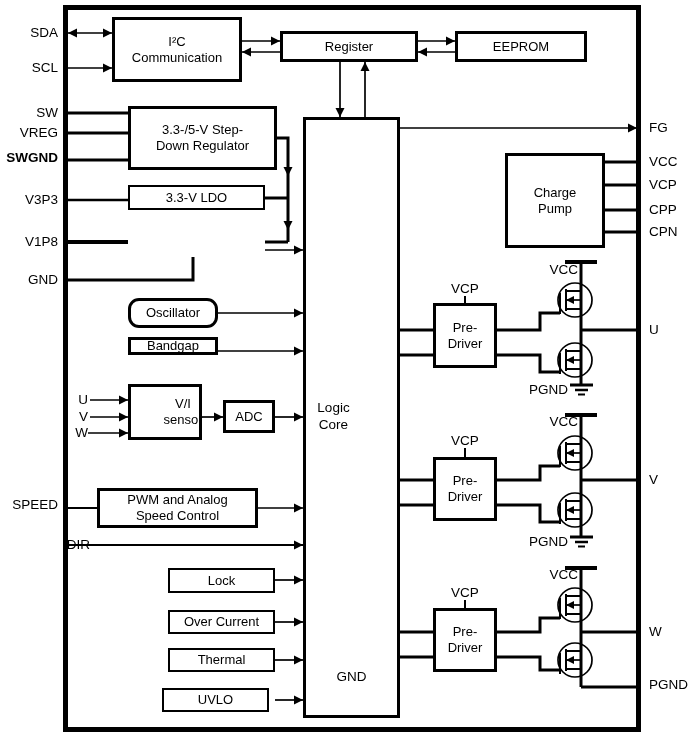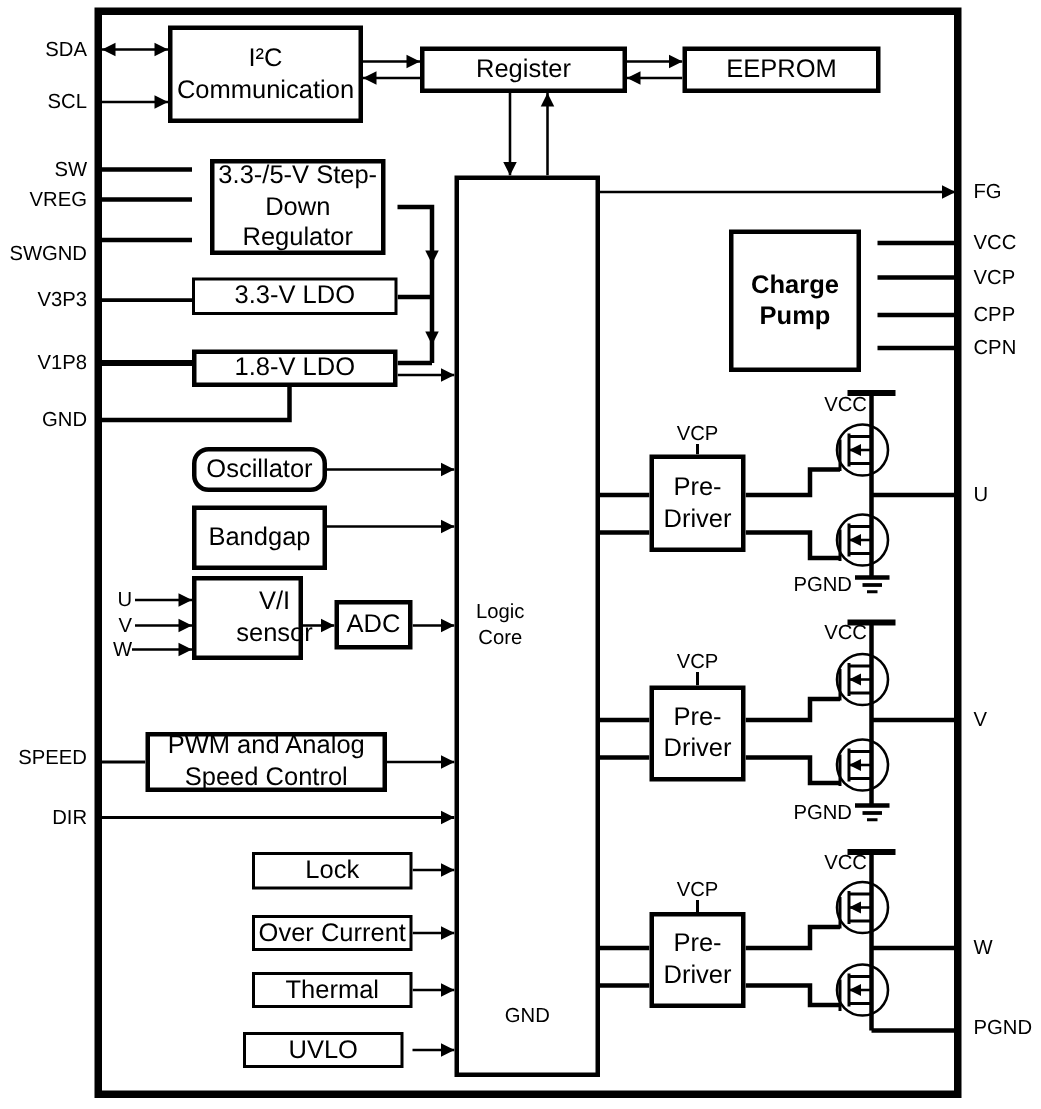--- a/index.html
+++ b/index.html
@@ -5,21 +5,21 @@
   html,body{margin:0;padding:0;background:#ffffff;}
   #stage{position:relative;width:694px;height:739px;background:#fff;
          font-family:"Liberation Sans",sans-serif;color:#000;}
   svg{position:absolute;left:0;top:0;}
   svg line, svg polyline, svg circle{stroke:#000;fill:none;}
   .w1{stroke-width:1.7}.w2{stroke-width:2}.w25{stroke-width:2.5}
   .w3{stroke-width:3}.w4{stroke-width:4}
   .ah{fill:#000;stroke:none;}
   .bx{position:absolute;box-sizing:border-box;border:3px solid #000;background:#fff;
       display:flex;align-items:center;justify-content:center;text-align:center;
-      font-size:17px;line-height:1.22;white-space:pre-line;}
+      font-size:13px;line-height:1.22;white-space:pre-line;}
   .b2{border-width:2px;}
   .outer{position:absolute;left:63px;top:5px;width:578px;height:727px;
          border:5px solid #000;box-sizing:border-box;background:transparent;pointer-events:none;}
   .lbl{position:absolute;font-size:13.5px;line-height:18px;height:18px;white-space:pre;}
   .pl{left:0;width:58px;text-align:right;}
   .pr{left:649px;text-align:left;}
   .ra{text-align:right;}
   .ctr{text-align:center;}
 </style>
 </head>
@@ -261,59 +261,58 @@
       <line class="w2" x1="465" y1="296" x2="465" y2="303"></line>
       <line class="w2" x1="465" y1="448" x2="465" y2="457"></line>
       <line class="w2" x1="465" y1="600" x2="465" y2="608"></line>
     </g>
   </svg>
 
   <div class="bx" style="left:112px;top:17px;width:130px;height:65px;">I²C
 Communication</div>
   <div class="bx" style="left:455px;top:31px;width:132px;height:31px;">EEPROM</div>
   <div class="bx" style="left:280px;top:31px;width:138px;height:31px;">Register</div>
-  <div class="bx" style="left:140px;top:106px;width:117px;height:64px;">3.3-/5-V Step-
+  <div class="bx" style="left:128px;top:106px;width:149px;height:64px;">3.3-/5-V Step-
 Down Regulator</div>
   <div class="bx b2" style="left:128px;top:185px;width:137px;height:25px;">3.3-V LDO</div>
-  <div class="bx" style="left:128px;top:233px;width:137px;height:25px;">1.8-V LDO</div>
   <div class="bx" style="left:128px;top:298px;width:90px;height:30px;border-radius:11px;">Oscillator</div>
-  <div class="bx" style="left:128px;top:337px;width:90px;height:43px;">Bandgap</div>
+  <div class="bx" style="left:128px;top:337px;width:90px;height:18px;">Bandgap</div>
   <div class="bx" style="left:128px;top:384px;width:74px;height:56px;padding-left:36px;">V/I
 sensor</div>
   <div class="bx" style="left:223px;top:400px;width:52px;height:33px;">ADC</div>
   <div class="bx" style="left:97px;top:488px;width:161px;height:40px;">PWM and Analog
 Speed Control</div>
   <div class="bx b2" style="left:168px;top:610px;width:107px;height:24px;">Over Current</div>
   <div class="bx b2" style="left:168px;top:568px;width:107px;height:25px;">Lock</div>
   <div class="bx b2" style="left:168px;top:648px;width:107px;height:24px;">Thermal</div>
   <div class="bx b2" style="left:162px;top:688px;width:107px;height:24px;">UVLO</div>
-  <div class="bx" style="left:486px;top:153px;width:88px;height:95px;font-weight:bold;">Charge
+  <div class="bx" style="left:505px;top:153px;width:100px;height:95px;">Charge
 Pump</div>
   <div class="bx" style="left:433px;top:303px;width:64px;height:65px;">Pre-
 Driver</div>
   <div class="bx" style="left:433px;top:457px;width:64px;height:64px;">Pre-
 Driver</div>
   <div class="bx" style="left:433px;top:608px;width:64px;height:64px;">Pre-
 Driver</div>
 
   <div class="bx" style="left:303px;top:117px;width:97px;height:601px;"></div>
   <div class="lbl ctr" style="left:285px;top:399px;width:97px;height:36px;white-space:pre-line;line-height:17px;">Logic
 Core</div>
   <div class="lbl ctr" style="left:303px;top:668px;width:97px;">GND</div>
 
   <div class="lbl pl" style="top:24px;">SDA</div>
   <div class="lbl pl" style="top:59px;">SCL</div>
   <div class="lbl pl" style="top:104px;">SW</div>
   <div class="lbl pl" style="top:124px;">VREG</div>
-  <div class="lbl pl" style="top:160px;">SWGND</div>
+  <div class="lbl pl" style="top:149px;font-weight:bold;">SWGND</div>
   <div class="lbl pl" style="top:191px;">V3P3</div>
   <div class="lbl pl" style="top:233px;">V1P8</div>
   <div class="lbl pl" style="top:271px;">GND</div>
   <div class="lbl pl" style="top:496px;">SPEED</div>
-  <div class="lbl pl" style="top:536px;">DIR</div>
+  <div class="lbl pl" style="top:536px;padding-left:32px;">DIR</div>
 
   <div class="lbl pr" style="top:119px;">FG</div>
   <div class="lbl pr" style="top:153px;">VCC</div>
   <div class="lbl pr" style="top:176px;">VCP</div>
   <div class="lbl pr" style="top:201px;">CPP</div>
   <div class="lbl pr" style="top:223px;">CPN</div>
   <div class="lbl pr" style="top:321px;">U</div>
   <div class="lbl pr" style="top:471px;">V</div>
   <div class="lbl pr" style="top:623px;">W</div>
   <div class="lbl pr" style="top:676px;">PGND</div>

